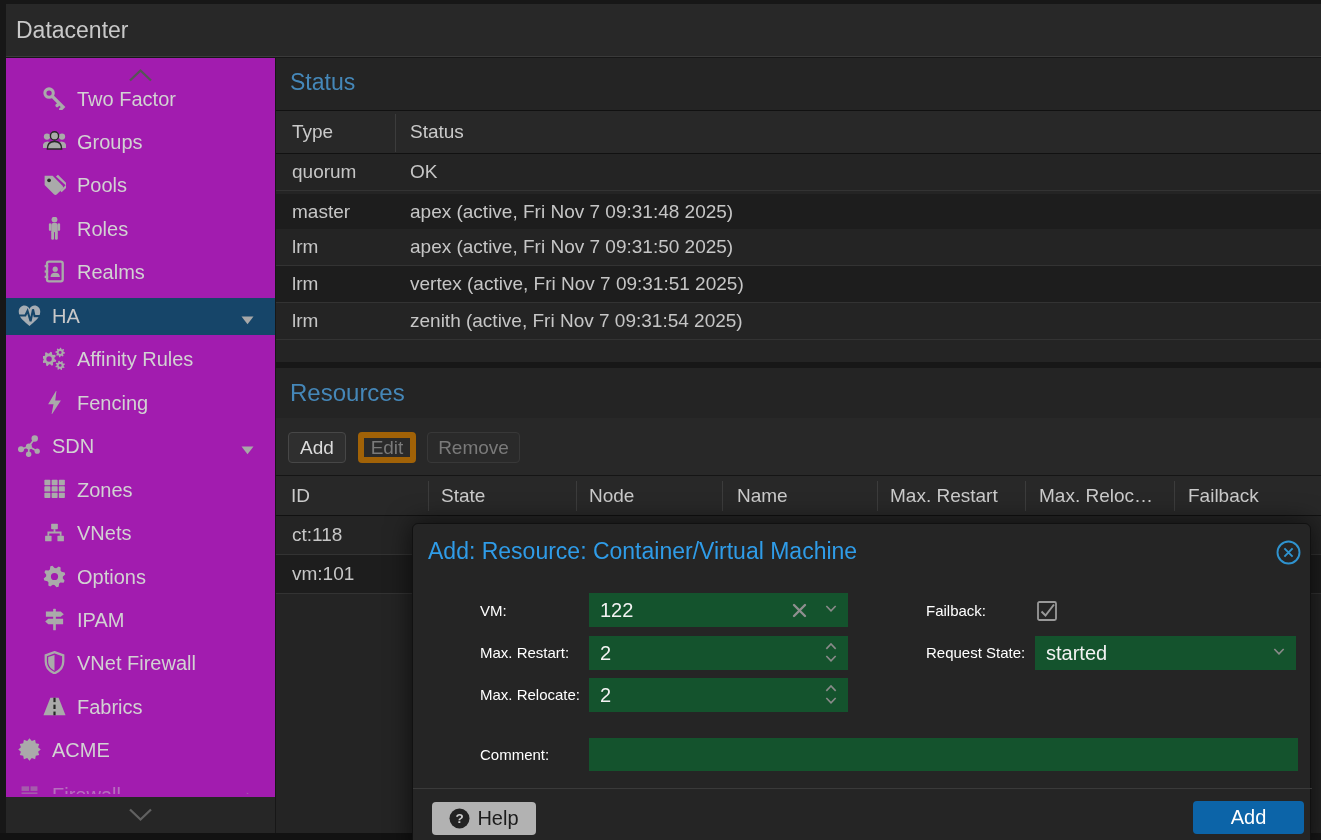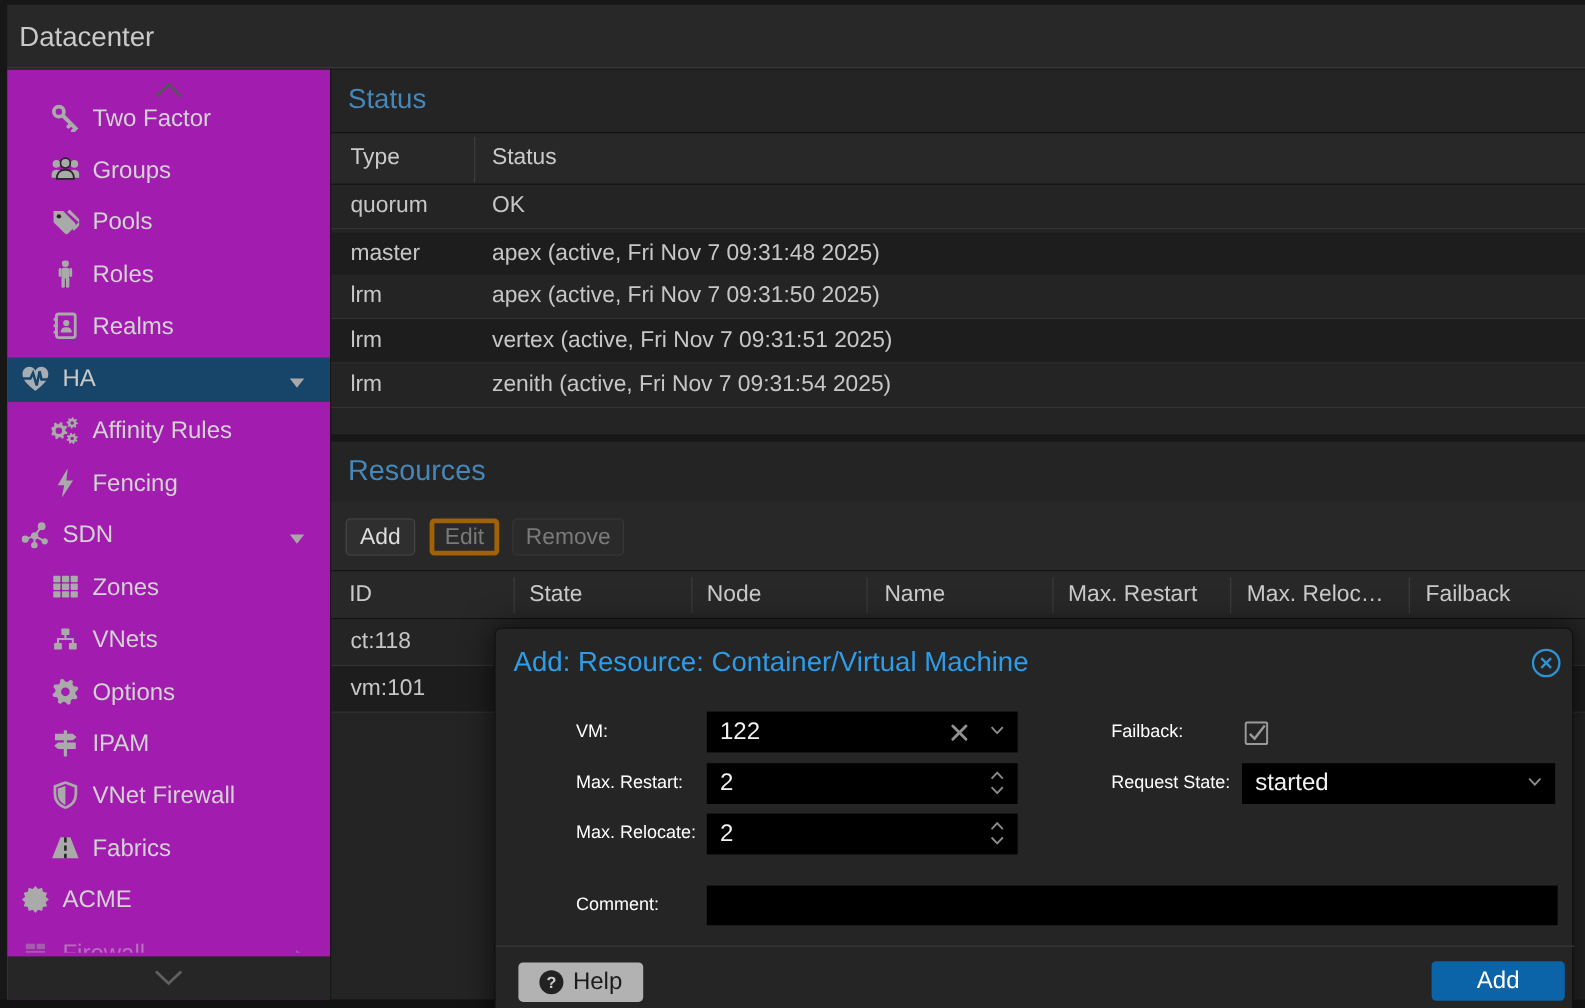--- a/index.html
+++ b/index.html
@@ -31,21 +31,21 @@
 .tbtn { position:absolute; top:64px; height:31px; border-radius:4px; font-size:19px;
   display:flex; align-items:center; justify-content:center; }
 #reshead { position:absolute; left:0; top:107px; width:100%; height:41px; background:#282828;
   border-top:1px solid #151515; border-bottom:1px solid #111111; }
 
 #dialog { position:absolute; left:412px; top:523px; width:899px; height:330px; background:#252525;
   border-radius:6px; box-shadow:0 0 26px rgba(0,0,0,0.65); border:1px solid #111; }
 #dlgtitle { position:absolute; left:15px; top:14px; font-size:23px; color:#2f9ce8; }
 #dlgclose { position:absolute; right:8px; top:15px; }
 .dlbl { position:absolute; transform:translateY(-50%); font-size:15px; color:#ffffff; white-space:nowrap;margin-left:48px; }
-.dfield { position:absolute; background:#000000;text-align:center; }
+.dfield { position:absolute; background:#14532d;text-align:center; }
 .dftext { position:absolute; left:11px; top:50%; transform:translateY(-50%); font-size:20px; color:#f2f2f2; }
 #helpbtn { position:absolute; left:19px; top:278px; width:104px; height:33px; background:#b2b2b2;
   border-radius:4px; color:#1c1c1c; font-size:20px; display:flex; align-items:center; justify-content:center; }
 #addbtn { position:absolute; left:780px; top:277px; width:111px; height:33px; background:#0c64a8;
   border-radius:4px; color:#ffffff; font-size:20px; display:flex; align-items:center; justify-content:center; }
 </style></head>
 <body>
 <div id="page">
   <div id="topbar">
       <span>Datacenter</span>
@@ -299,21 +299,21 @@
         <div class="grow" style="top:245.2px;height:37.3px;background:#242424;">
           <span class="gcell" style="left:16px">lrm</span>
           <span class="gcell" style="left:134px">zenith (active, Fri Nov 7 09:31:54 2025)</span>
         </div>
     </div>
 
     <div id="respanel">
       <div class="ptitle">Resources</div>
       <div id="restoolbar"></div>
       <div class="tbtn" style="left:12px;width:58px;background:#2f2f2f;border:1px solid #474747;color:#dcdcdc;">Add</div>
-      <div class="tbtn" style="left:82px;width:58px;background:#2a2a2a;border:4px solid #a16207;color:#7a7a7a;">Edit</div>
+      <div class="tbtn" style="left:82px;width:58px;background:#2a2a2a;border:6px solid #a16207;color:#7a7a7a;">Edit</div>
       <div class="tbtn" style="left:151px;width:93px;background:#2a2a2a;border:1px solid #383838;color:#7a7a7a;">Remove</div>
       <div id="reshead">
           <span class="gcell" style="left:15px;color:#cacaca">ID</span>
           <span class="gcell" style="left:165px;color:#cacaca">State</span>
           <span class="gcell" style="left:313px;color:#cacaca">Node</span>
           <span class="gcell" style="left:461px;color:#cacaca">Name</span>
           <span class="gcell" style="left:614px;color:#cacaca">Max. Restart</span>
           <span class="gcell" style="left:763px;color:#cacaca">Max. Reloc…</span>
           <span class="gcell" style="left:912px;color:#cacaca">Failback</span>
           <div style="position:absolute;left:152px;top:5px;width:1px;height:30px;background:#3c3c3c;"></div>

